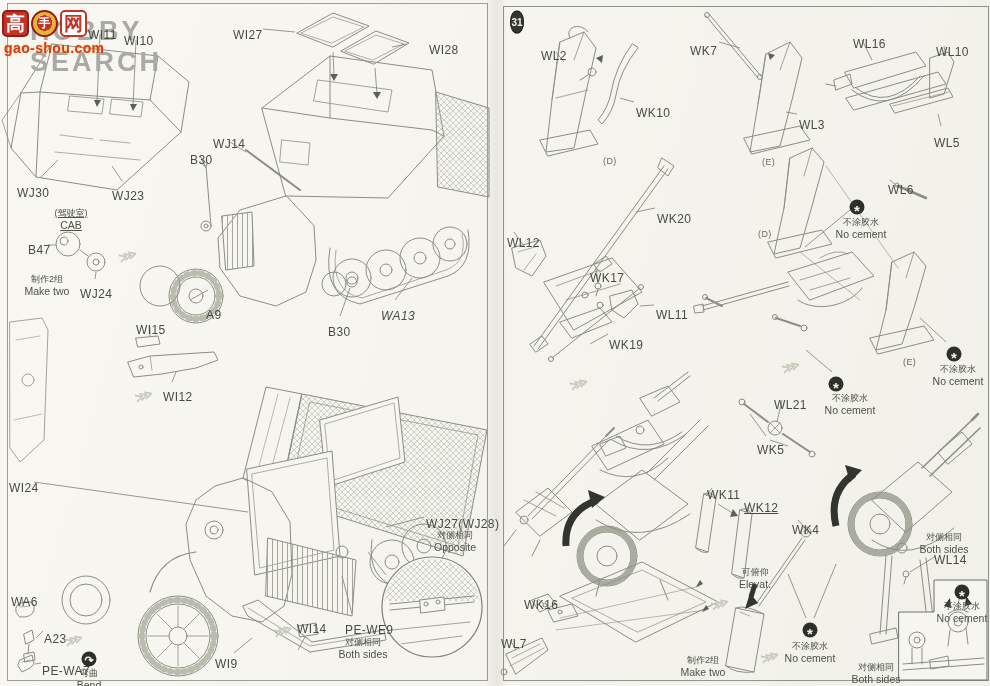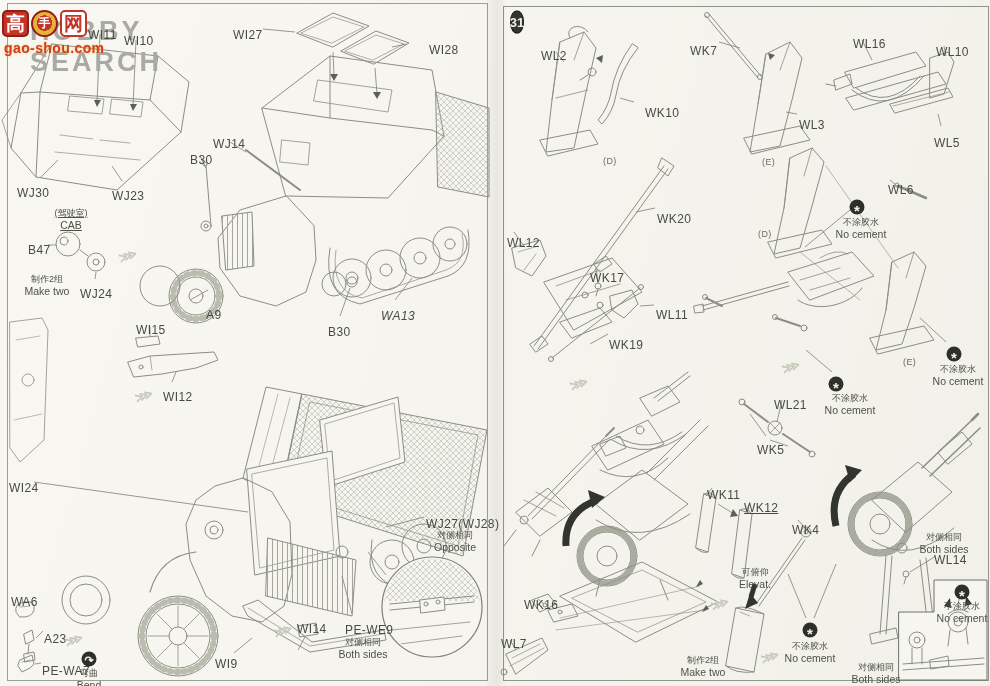--- a/index.html
+++ b/index.html
@@ -22,21 +22,21 @@
   .note .lat{display:block;font-size:10.5px;}
   .badge{position:absolute;width:15px;height:15px;border-radius:50%;background:#2d2f29;
     color:#f4f3ec;display:flex;align-items:center;justify-content:center;
     transform:translate(-50%,-50%);}
   .badge .g{font-size:15px;line-height:0;transform:translateY(3px);font-weight:bold;}
   .badge.bend .g{font-size:11px;transform:translateY(0);}
   .smudge{position:absolute;color:#c6cabb;font-size:13px;font-weight:bold;
     transform:translate(-50%,-50%) rotate(-18deg);letter-spacing:-2px;}
   .step-badge{position:absolute;left:517px;top:22px;transform:translate(-50%,-50%);
     width:14px;height:23px;border-radius:50%;background:#35372f;color:#f2f1ea;
-    font-weight:bold;font-size:13px;display:flex;align-items:center;justify-content:center;
+    font-weight:bold;font-size:10px;display:flex;align-items:center;justify-content:center;
     box-shadow:0 0 0 1px #23251f inset;}
   
   .wm{position:absolute;left:0;top:0;width:260px;height:60px;}
   .wm-brand{position:absolute;left:30px;top:16px;font-size:27px;font-weight:bold;
     color:#a9a9a5;letter-spacing:3px;}
   .wm-logo{position:absolute;left:2px;top:10px;display:flex;align-items:center;gap:2px;}
   .wm-char{width:27px;height:27px;background:#c43427;color:#fff;font-weight:bold;
     font-size:19px;display:flex;align-items:center;justify-content:center;
     border-radius:5px;border:2px solid #8e1f16;box-sizing:border-box;}
   .wm-emblem{width:27px;height:27px;border-radius:50%;box-sizing:border-box;
@@ -412,21 +412,21 @@
       </div>
       <div class="note" style="left: 89px; top: 660px;">
         <span class="cjk">弯曲</span>
         <span class="lat">Bend</span>
       </div>
       <div class="note" style="left: 363px; top: 629px;">
         <span class="cjk">对侧相同</span>
         <span class="lat">Both sides</span>
       </div>
       <div class="callout" style="left: 541px; top: 42px;">WL2</div>
-      <div class="callout" style="left: 636px; top: 99px; margin-left: 9px;">WK10</div>
+      <div class="callout" style="left: 636px; top: 99px;">WK10</div>
       <div class="callout small" style="left: 603px; top: 149px;">(D)</div>
       <div class="callout" style="left: 690px; top: 37px;">WK7</div>
       <div class="callout" style="left: 799px; top: 111px;">WL3</div>
       <div class="callout small" style="left: 762px; top: 150px;">(E)</div>
       <div class="callout" style="left: 853px; top: 30px;">WL16</div>
       <div class="callout" style="left: 936px; top: 38px;">WL10</div>
       <div class="callout" style="left: 934px; top: 129px;">WL5</div>
       <div class="callout" style="left: 888px; top: 176px;">WL6</div>
       <div class="callout small" style="left: 758px; top: 222px;">(D)</div>
       <div class="callout" style="left: 657px; top: 205px;">WK20</div>

